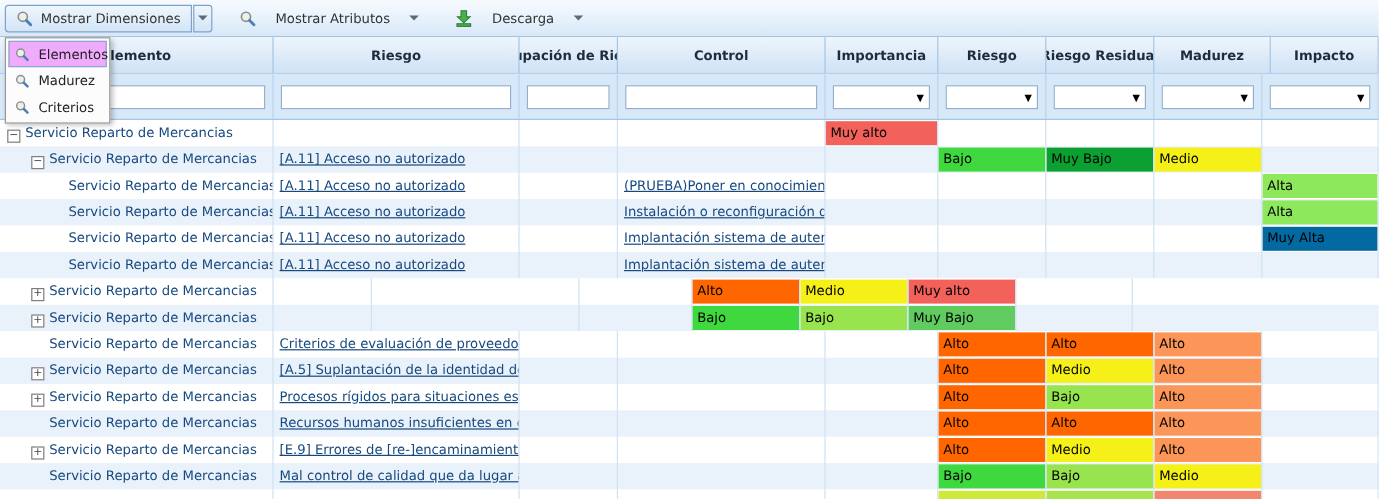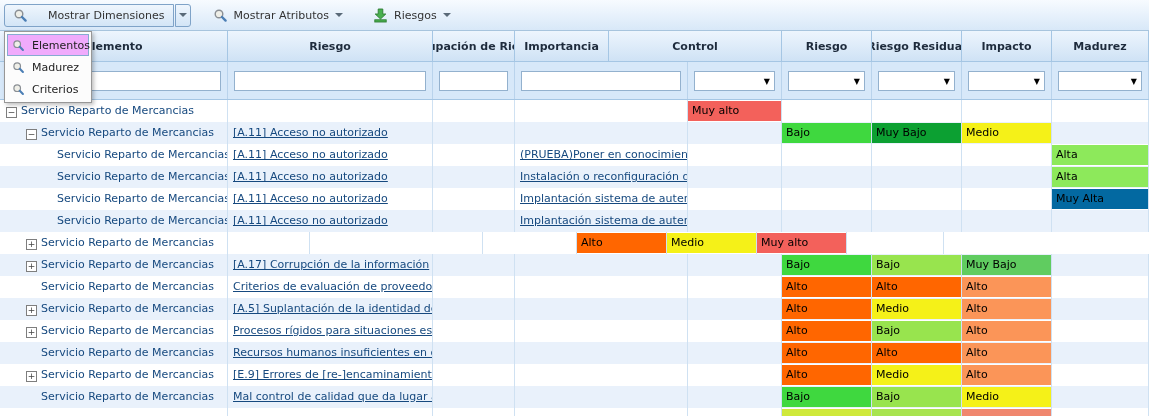--- a/index.html
+++ b/index.html
@@ -4,29 +4,29 @@
 <style>
   * { margin:0; padding:0; box-sizing:border-box; }
   html,body { width:1149px; height:416px; overflow:hidden; background:#fff;
               font-family:"DejaVu Sans","Liberation Sans",sans-serif; }
   .app { position:relative; width:1149px; height:416px; }
 
   
   .toolbar { height:31px; display:flex; align-items:center;
              background:linear-gradient(#F7FBFF,#D8E8F8);
              border-bottom:1px solid #A7C4DD; padding-left:4px; }
-  .tb-split { display:flex; align-items:center; gap:20px; height:23px;
+  .tb-split { display:flex; align-items:center; gap:6px; height:23px;
               padding:0 8px; background:linear-gradient(#EFF6FD,#D3E5F6);
               border:1px solid #7FA3C8; border-radius:3px 0 0 3px;
               font-size:11px; color:#333; cursor:pointer; }
   .tb-arrowbox { width:16px; height:23px; margin-left:1px;
                  background:linear-gradient(#EFF6FD,#D3E5F6);
                  border:1px solid #7FA3C8; border-radius:0 3px 3px 0;
                  display:flex; align-items:center; justify-content:center; cursor:pointer; }
-  .tb-flat { display:flex; align-items:center; gap:6px; height:23px; padding:0 8px;
+  .tb-flat { display:flex; align-items:center; gap:16px; height:23px; padding:0 8px;
              font-size:11px; color:#333; cursor:pointer; margin-left:14px; }
   .caret { width:0; height:0; border-left:4px solid transparent;
            border-right:4px solid transparent; border-top:4px solid #5A6A78; }
   .tbicon { width:15px; height:15px; display:inline-block; }
 
   
   .hdr { height:31px; display:flex;
          background:linear-gradient(#EDF5FD,#CFE2F5);
          border-bottom:1px solid #A5C6E4; }
   .hdr .cell { display:flex; align-items:center; justify-content:center;
@@ -101,35 +101,35 @@
       <span class="caret"></span>
     </div>
 
     <div class="tb-flat">
       <span class="tbicon">
         <svg width="15" height="15" viewBox="0 0 15 15">
             <path d="M5.2 1 L9.8 1 L9.8 6 L12.8 6 L7.5 11 L2.2 6 L5.2 6 Z" fill="#49B04F" stroke="#2E7D32" stroke-width="0.9"></path>
             <rect x="1.8" y="11.8" width="11.4" height="2.2" fill="#49B04F" stroke="#2E7D32" stroke-width="0.9"></rect>
           </svg>
       </span>
-      <span>Riesgos</span>
+      <span>Descarga</span>
       <span class="caret"></span>
     </div>
   </div>
 
   <div class="hdr">
     <div class="cell c0">Elemento</div>
     <div class="cell c1">Riesgo</div>
     <div class="cell c2">Agrupación de Riesgo</div>
+    <div class="cell c3">Control</div>
     <div class="cell c4">Importancia</div>
-    <div class="cell c3">Control</div>
     <div class="cell c5">Riesgo</div>
     <div class="cell c6">Riesgo Residual</div>
+    <div class="cell c8">Madurez</div>
     <div class="cell c7">Impacto</div>
-    <div class="cell c8">Madurez</div>
   </div>
 
   <div class="flt">
     <div class="cell c0">
         <input type="text" style="">
       </div>
     <div class="cell c1">
         <input type="text" style="">
       </div>
     <div class="cell c2">
@@ -257,21 +257,20 @@
         <div class="cell c6">
           <div class="val" style="background: rgb(245, 241, 24);">Medio</div>
         </div>
         <div class="cell c7">
           <div class="val" style="background: rgb(243, 97, 91);">Muy alto</div>
         </div>
         <div class="cell c8"></div>
       </div>
       <div class="row alt">
         <div class="cell c0 lvl1"><span class="exp">+</span><span>Servicio Reparto de Mercancias</span></div>
-        <div class="cell c1">[A.17] Corrupción de la información</div>
         <div class="cell c2"></div>
         <div class="cell c3"></div>
         <div class="cell c4"></div>
         <div class="cell c5">
           <div class="val" style="background: rgb(63, 216, 63);">Bajo</div>
         </div>
         <div class="cell c6">
           <div class="val" style="background: rgb(152, 228, 78);">Bajo</div>
         </div>
         <div class="cell c7">

